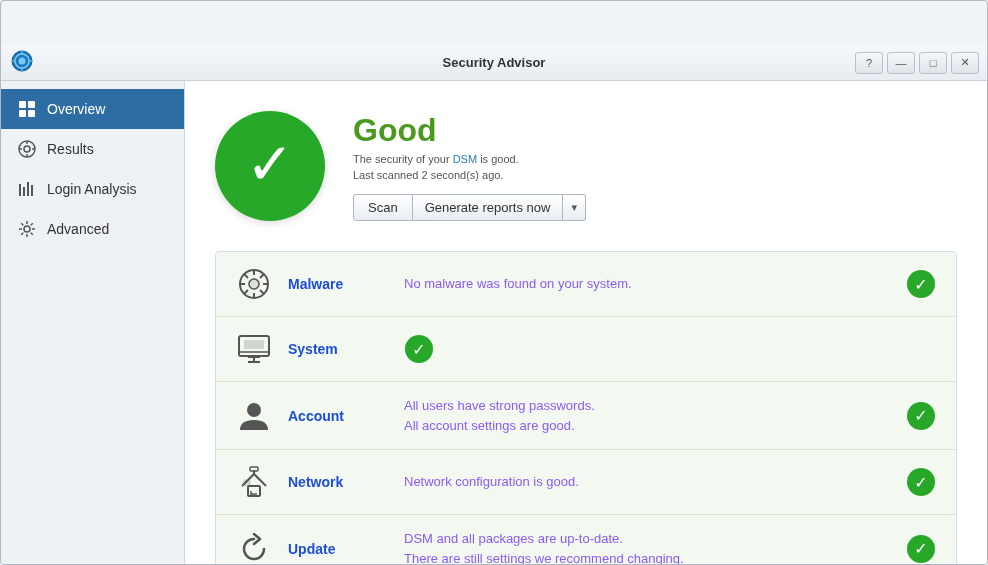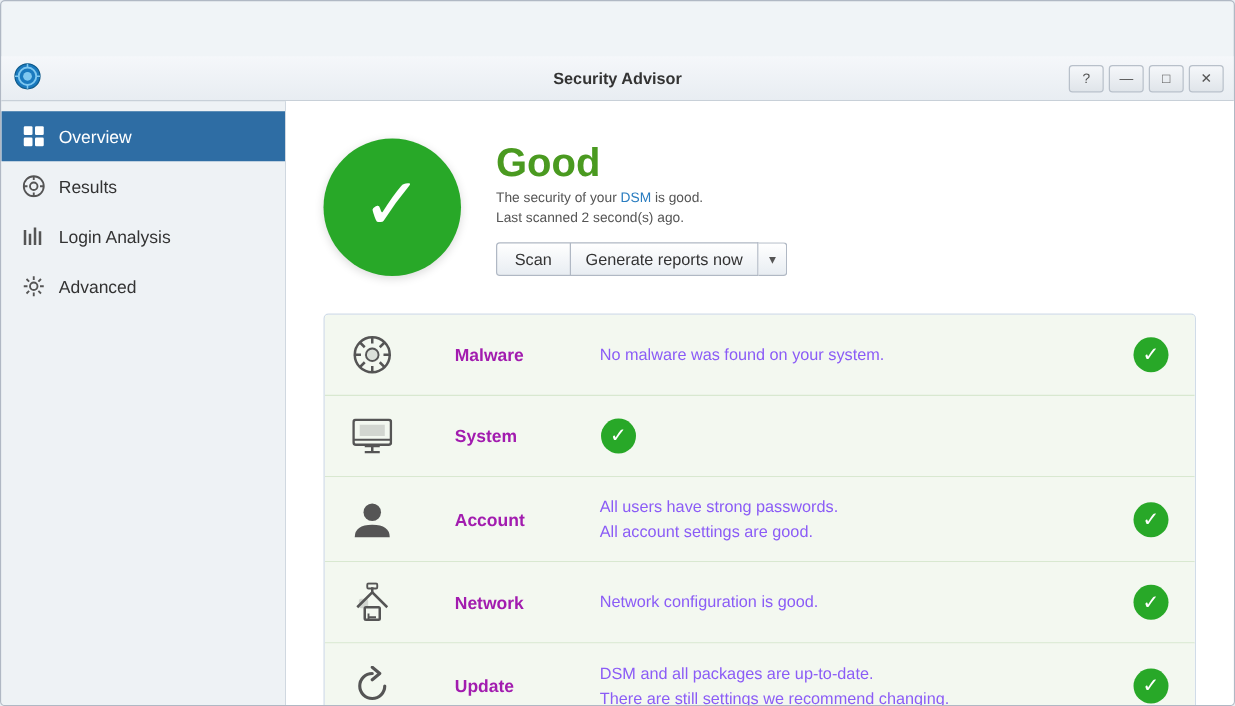--- a/index.html
+++ b/index.html
@@ -68,21 +68,21 @@
     }
 
     .content-area {
       display: flex;
       flex: 1;
       overflow: hidden;
     }
 
     
     .sidebar {
-      width: 228px;
+      width: 184px;
       background: #eef2f5;
       border-right: 1px solid #d0d8e0;
       flex-shrink: 0;
       padding: 8px 0;
     }
 
     .sidebar-item {
       display: flex;
       align-items: center;
       padding: 10px 16px;
@@ -233,23 +233,22 @@
       display: flex;
       align-items: center;
       justify-content: center;
       flex-shrink: 0;
     }
 
     .check-row-name {
       width: 100px;
       font-size: 14px;
       font-weight: 600;
-      color: #a21caf;
-      flex-shrink: 0;
-      margin-left: 32px;
+      color: #1d4ed8;
+      flex-shrink: 0;
     }
 
     .check-row-desc {
       flex: 1;
       font-size: 13px;
       color: #8b5cf6;
       line-height: 1.5;
     }
 
     .check-row-status {

